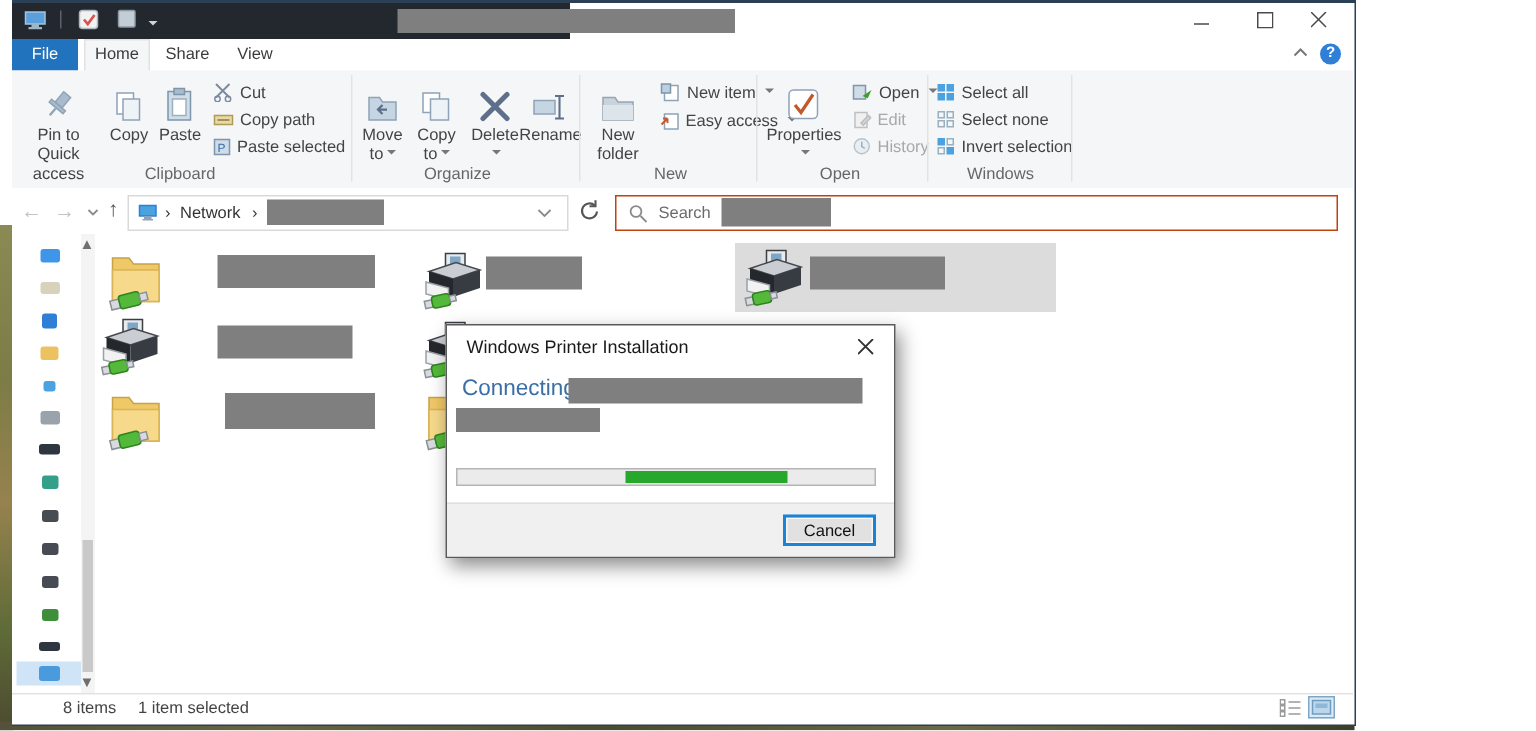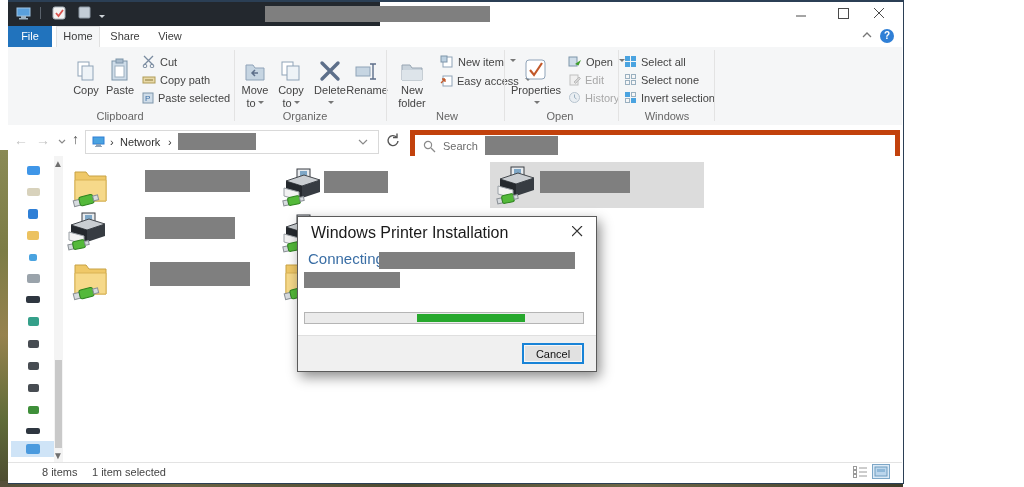--- a/index.html
+++ b/index.html
@@ -32,35 +32,35 @@
   .blabel{line-height:13px;margin-top:2px;}
   .smallbtn{position:absolute;height:17px;display:flex;align-items:center;gap:4px;color:#444;white-space:nowrap;}
   .smallbtn.disabled{color:#a8a8a8;}
   .caret{display:inline-block;width:0;height:0;border:3px solid transparent;border-top-color:#777;margin-left:2px;vertical-align:middle;}
   .caret.lite{border-top-color:#cfd4d9;}
   
   #addrrow{left:8px;top:125px;width:894px;height:31px;background:#fff;border-bottom:1px solid #ececec;}
   .navglyph{position:absolute;font-size:14px;}
   #addrbox{left:85px;top:130px;width:292px;height:22px;border:1px solid #d9d9d9;background:#fff;}
   #refreshbtn{left:381px;top:130px;width:24px;height:22px;}
-  #searchbox{left:410px;top:130px;width:480px;height:22px;border:5px solid #c2410c;background:#fff;}
+  #searchbox{left:410px;top:130px;width:480px;height:22px;border:1px solid #c2410c;background:#fff;}
   .crumbtxt{position:absolute;top:3px;line-height:16px;color:#333;}
   
   #mainarea{left:8px;top:156px;width:894px;height:306px;background:#fff;}
   #sidebar{left:8px;top:156px;width:54px;height:306px;background:#fff;border-right:1px solid #f0f0f0;}
   .sic{position:absolute;border-radius:2px;}
   #sb-scroll{left:54px;top:156px;width:9px;height:306px;background:#f4f4f4;}
   #sb-thumb{left:55px;top:360px;width:7px;height:88px;background:#c9c9c9;}
   .scroll-arrow{position:absolute;left:52px;width:12px;height:12px;color:#6f6f6f;font-size:10px;line-height:12px;text-align:center;}
   .tile{position:absolute;}
   .selrect{position:absolute;background:#dcdcdc;}
   
   #dlg{left:297px;top:216px;width:298px;height:154px;background:#fff;border:1px solid #5a5a5a;
        box-shadow:3px 5px 12px rgba(0,0,0,0.45);}
-  #dlg-title{position:absolute;left:13px;top:7px;font-size:16px;color:#1a1a1a;}
+  #dlg-title{position:absolute;left:13px;top:7px;font-size:12px;color:#1a1a1a;}
   #dlg-close{position:absolute;right:8px;top:4px;width:22px;height:20px;display:flex;align-items:center;justify-content:center;}
   #dlg-connecting{position:absolute;left:10px;top:33px;font-size:15px;color:#3a6ea5;}
   #dlg-progress{position:absolute;left:6px;top:95px;width:280px;height:12px;background:#ebebeb;border:1px solid #b5b5b5;box-sizing:border-box;}
   #dlg-progress-chunk{position:absolute;top:1px;height:8px;background:#27a82d;}
   #dlg-footer{position:absolute;left:0;top:118px;width:100%;height:36px;background:#f0f0f0;border-top:1px solid #dfdfdf;box-sizing:border-box;}
   #cancel-btn{position:absolute;right:12px;top:7px;width:62px;height:21px;background:#e1e1e1;
       border:2px solid #1883d7;box-shadow:inset 0 0 0 1px #f6f6f6;box-sizing:border-box;
       font-size:11px;color:#111;display:flex;align-items:center;justify-content:center;}
   
   #statusbar{left:8px;top:462px;width:894px;height:19px;background:#fff;border-top:1px solid #e3e3e3;}
@@ -123,20 +123,32 @@
 <div class="tab" style="left:150px;width:40px;"><span>View</span></div>
 <div class="abs" style="left:862px;top:31px;">
   <svg width="10" height="8">
         <path d="M1 6 L5 2 L9 6" fill="none" stroke="#777" stroke-width="1.3"></path>
       </svg>
 </div>
 <div class="abs" style="left:880px;top:29px;width:14px;height:14px;border-radius:50%;background:#2f7fd6;color:#fff;font-size:10px;font-weight:bold;text-align:center;line-height:14px;">?</div>
 
 <div class="abs" id="ribbon"></div>
 
+<div class="bigbtn" style="left:10px;width:58px;">
+  <div class="bicon">
+    <svg width="22" height="24">
+          <g transform="rotate(40 11 12)">
+            <rect x="8" y="3" width="6" height="9" fill="#a9bccd" stroke="#8fa3b8"></rect>
+            <rect x="5" y="12" width="12" height="2.5" fill="#a9bccd" stroke="#8fa3b8"></rect>
+            <line x1="11" y1="15" x2="11" y2="21" stroke="#8fa3b8" stroke-width="1.5"></line>
+          </g>
+        </svg>
+  </div>
+  <div class="blabel"><span>Pin to Quick</span><br><span>access</span></div>
+</div>
 <div class="bigbtn" style="left:70px;width:32px;">
   <div class="bicon">
     <svg width="20" height="22">
           <rect x="2" y="2" width="11" height="14" fill="#fff" stroke="#8fa3b8"></rect>
           <rect x="6" y="6" width="11" height="14" fill="#eef3f7" stroke="#8fa3b8"></rect>
         </svg>
   </div>
   <div class="blabel"><span>Copy</span></div>
 </div>
 <div class="bigbtn" style="left:102px;width:36px;">

